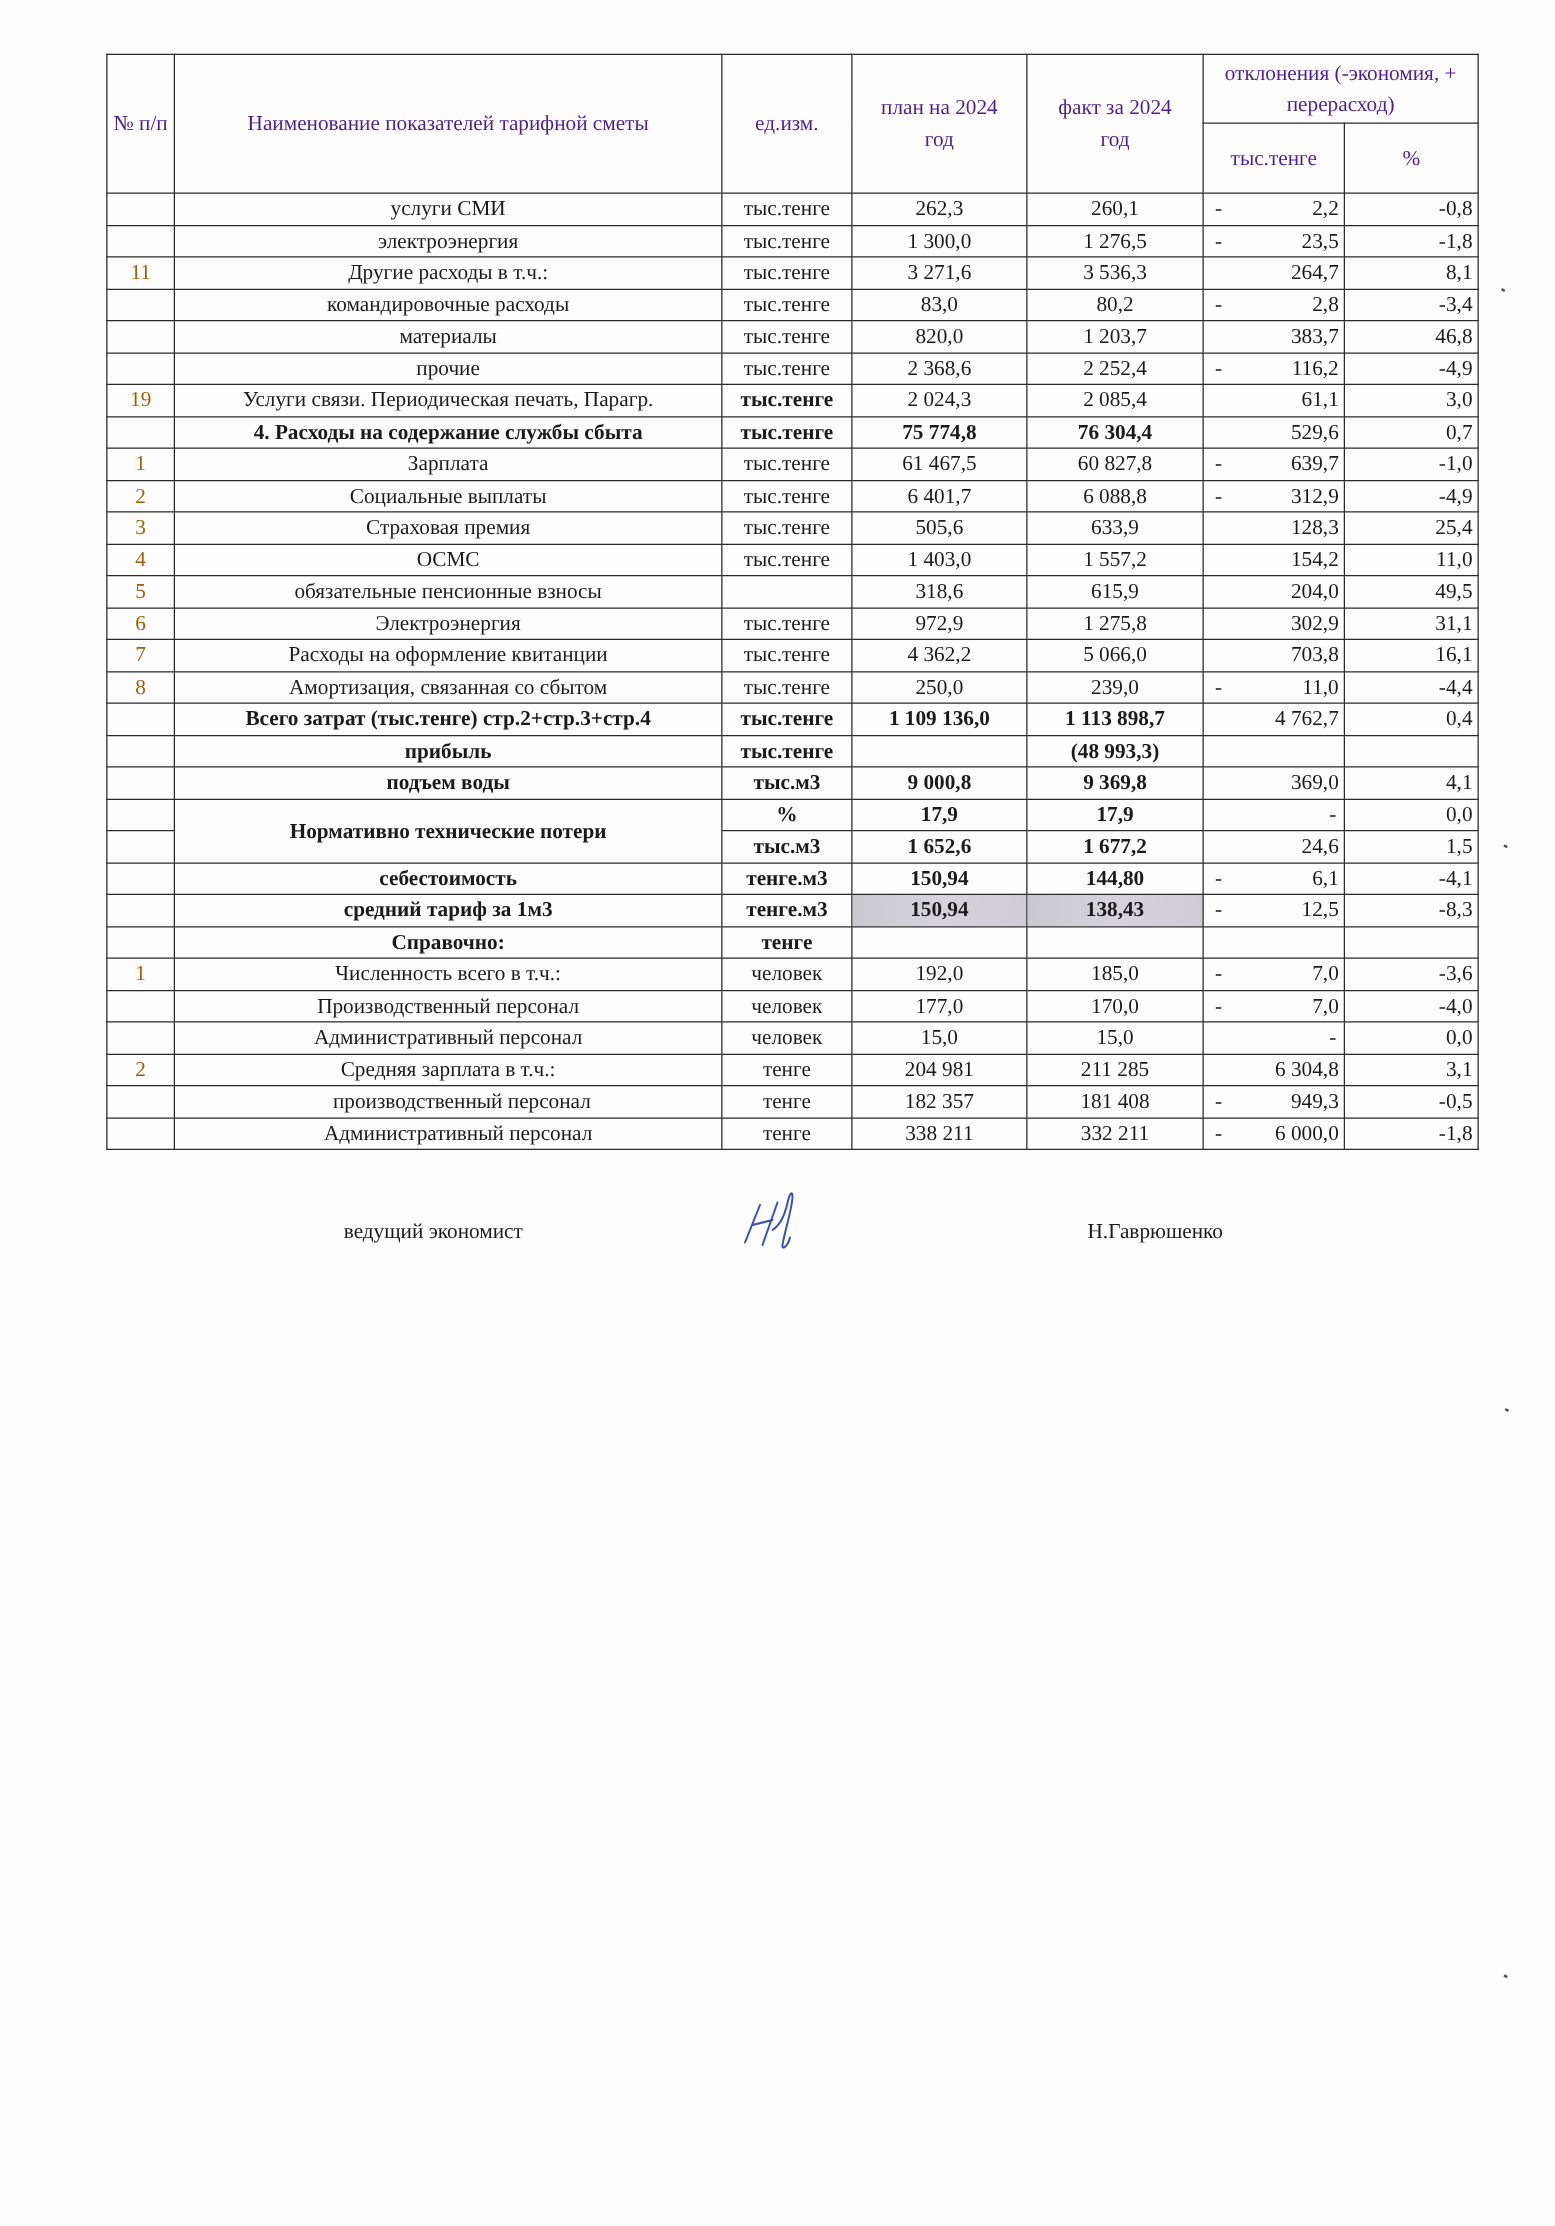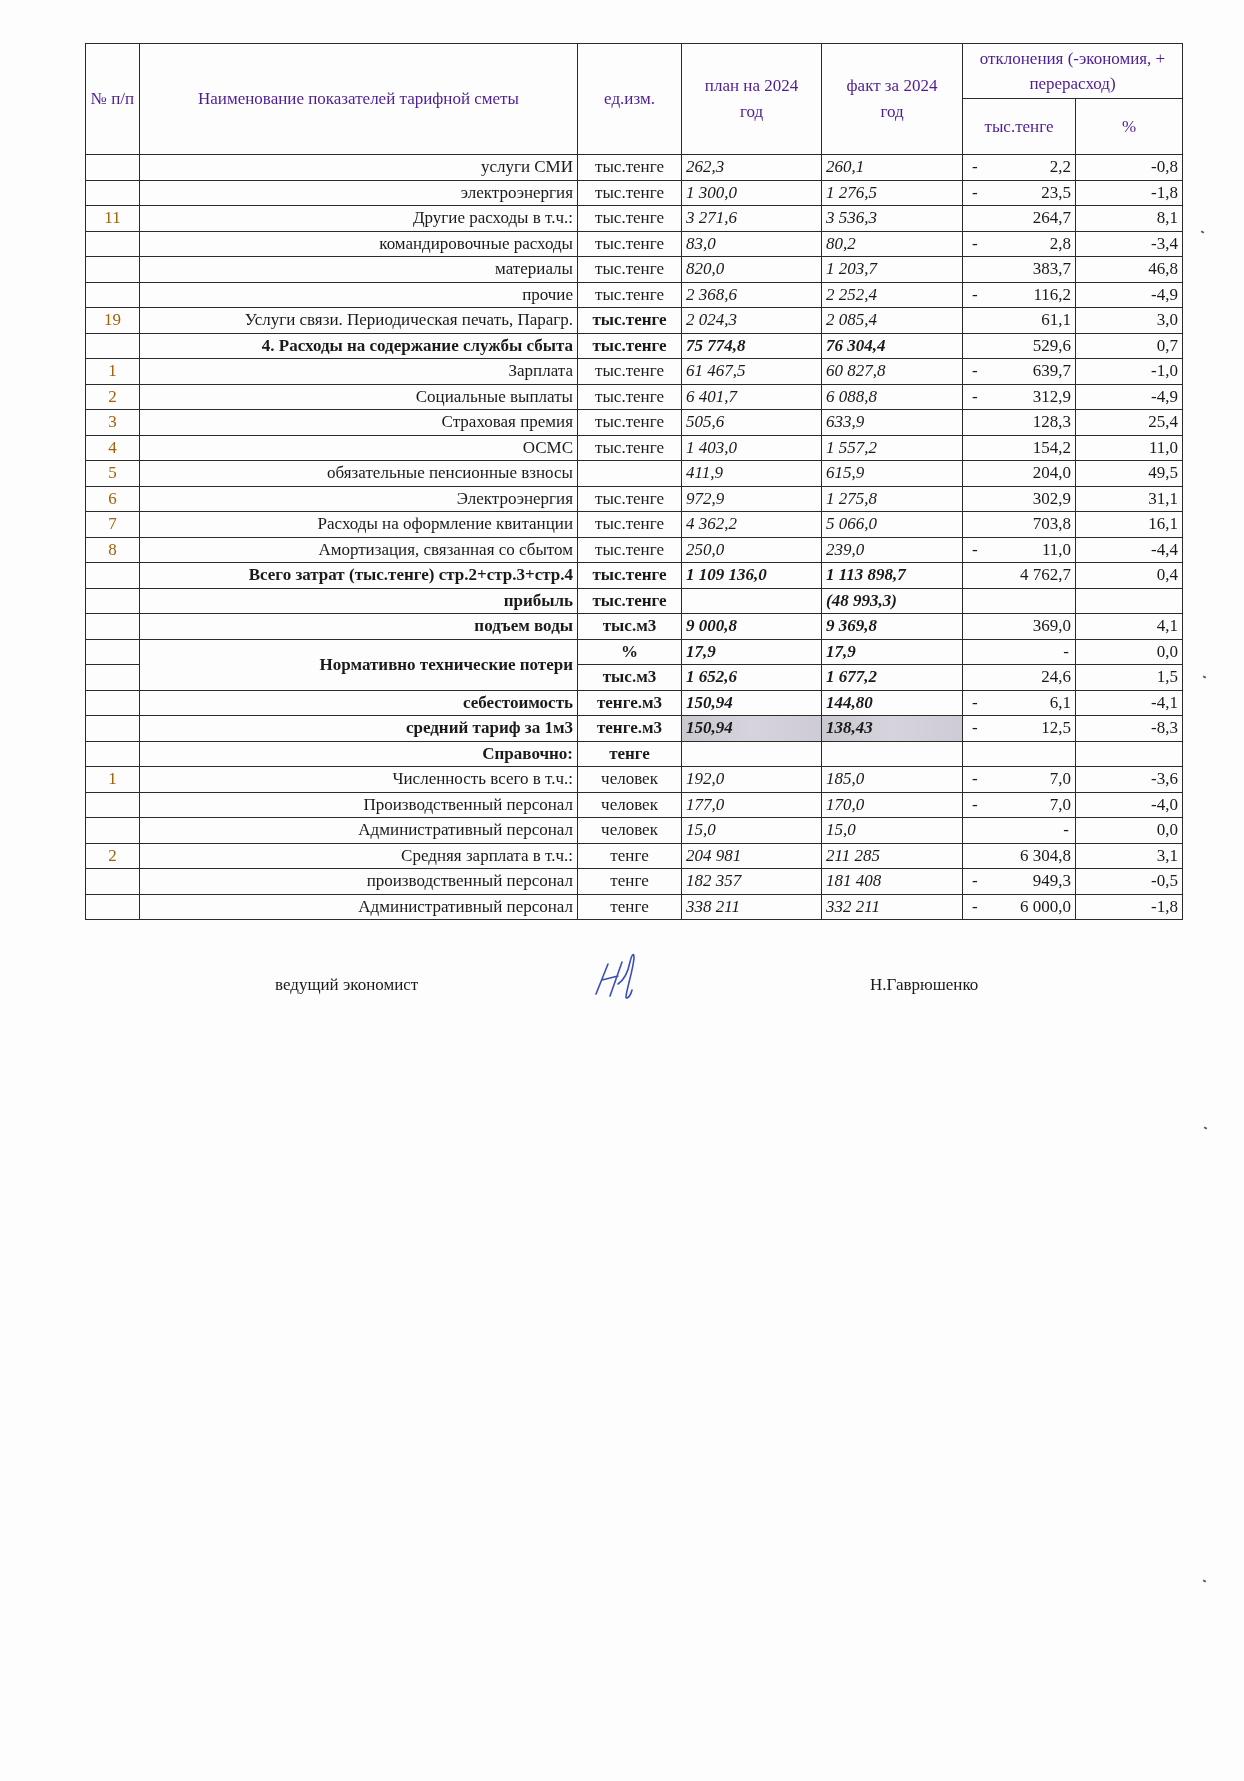--- a/index.html
+++ b/index.html
@@ -15,25 +15,25 @@
   table.sheet col.c-fact { width: 141px; }
   table.sheet col.c-dev { width: 113px; }
   table.sheet col.c-pct { width: 107px; }
   table.sheet th, table.sheet td { border: 1.3px solid #2a2a2a; padding: 0 4px; white-space: nowrap; overflow: hidden; }
   table.sheet thead th { font-weight: normal; text-align: center; vertical-align: middle; line-height: 26px; font-size: 17px; color: #4c1d95; }
   table.sheet thead tr.h1 th.tall { height: 110px; }
   table.sheet thead tr.h1 th.dev-group { height: 54px; line-height: 25px; }
   table.sheet thead tr.h2 th { height: 55px; }
   table.sheet tbody td { height: 24.5px; line-height: 24px; }
   td.no { text-align: center; color: #a16207; }
-  td.name { text-align: right; }
+  td.name { text-align: center; }
   td.name.indent1 { padding-left: 26px; }
   td.name.indent2 { padding-left: 20px; }
   td.unit { text-align: center; }
-  td.num { text-align: left; font-style: italic; }
+  td.num { text-align: center; }
   td.pct { text-align: right; }
   td.dev { text-align: right; position: relative; }
   td.dev .minus { position: absolute; left: 9px; top: 0; }
   td.center { text-align: center; }
   tr.bold td.name, tr.bold td.unit, tr.bold td.plan, tr.bold td.fact { font-weight: bold; }
   td.hl { background: linear-gradient(90deg, #c9c9cf 0%, #d6d3dc 50%, #cfcbd6 100%); }
   .signature-row { position: absolute; top: 975px; left: 0; width: 1244px; font-size: 17px; }
   .sig-role { position: absolute; left: 275px; top: 0; }
   .sig-name { position: absolute; left: 870px; top: 0; }
   .sig-mark { position: absolute; left: 588px; top: -25px; width: 60px; height: 50px; }
@@ -174,21 +174,21 @@
           <td class="unit">тыс.тенге</td>
           <td class="num plan">1 403,0</td>
           <td class="num fact">1 557,2</td>
           <td class="dev"><span>154,2</span></td>
           <td class="pct">11,0</td>
         </tr>
         <tr>
           <td class="no">5</td>
           <td class="name">обязательные пенсионные взносы</td>
           <td class="unit"></td>
-          <td class="num plan">411,9</td>
+          <td class="num plan">318,6</td>
           <td class="num fact">615,9</td>
           <td class="dev"><span>204,0</span></td>
           <td class="pct">49,5</td>
         </tr>
         <tr>
           <td class="no">6</td>
           <td class="name">Электроэнергия</td>
           <td class="unit">тыс.тенге</td>
           <td class="num plan">972,9</td>
           <td class="num fact">1 275,8</td>

